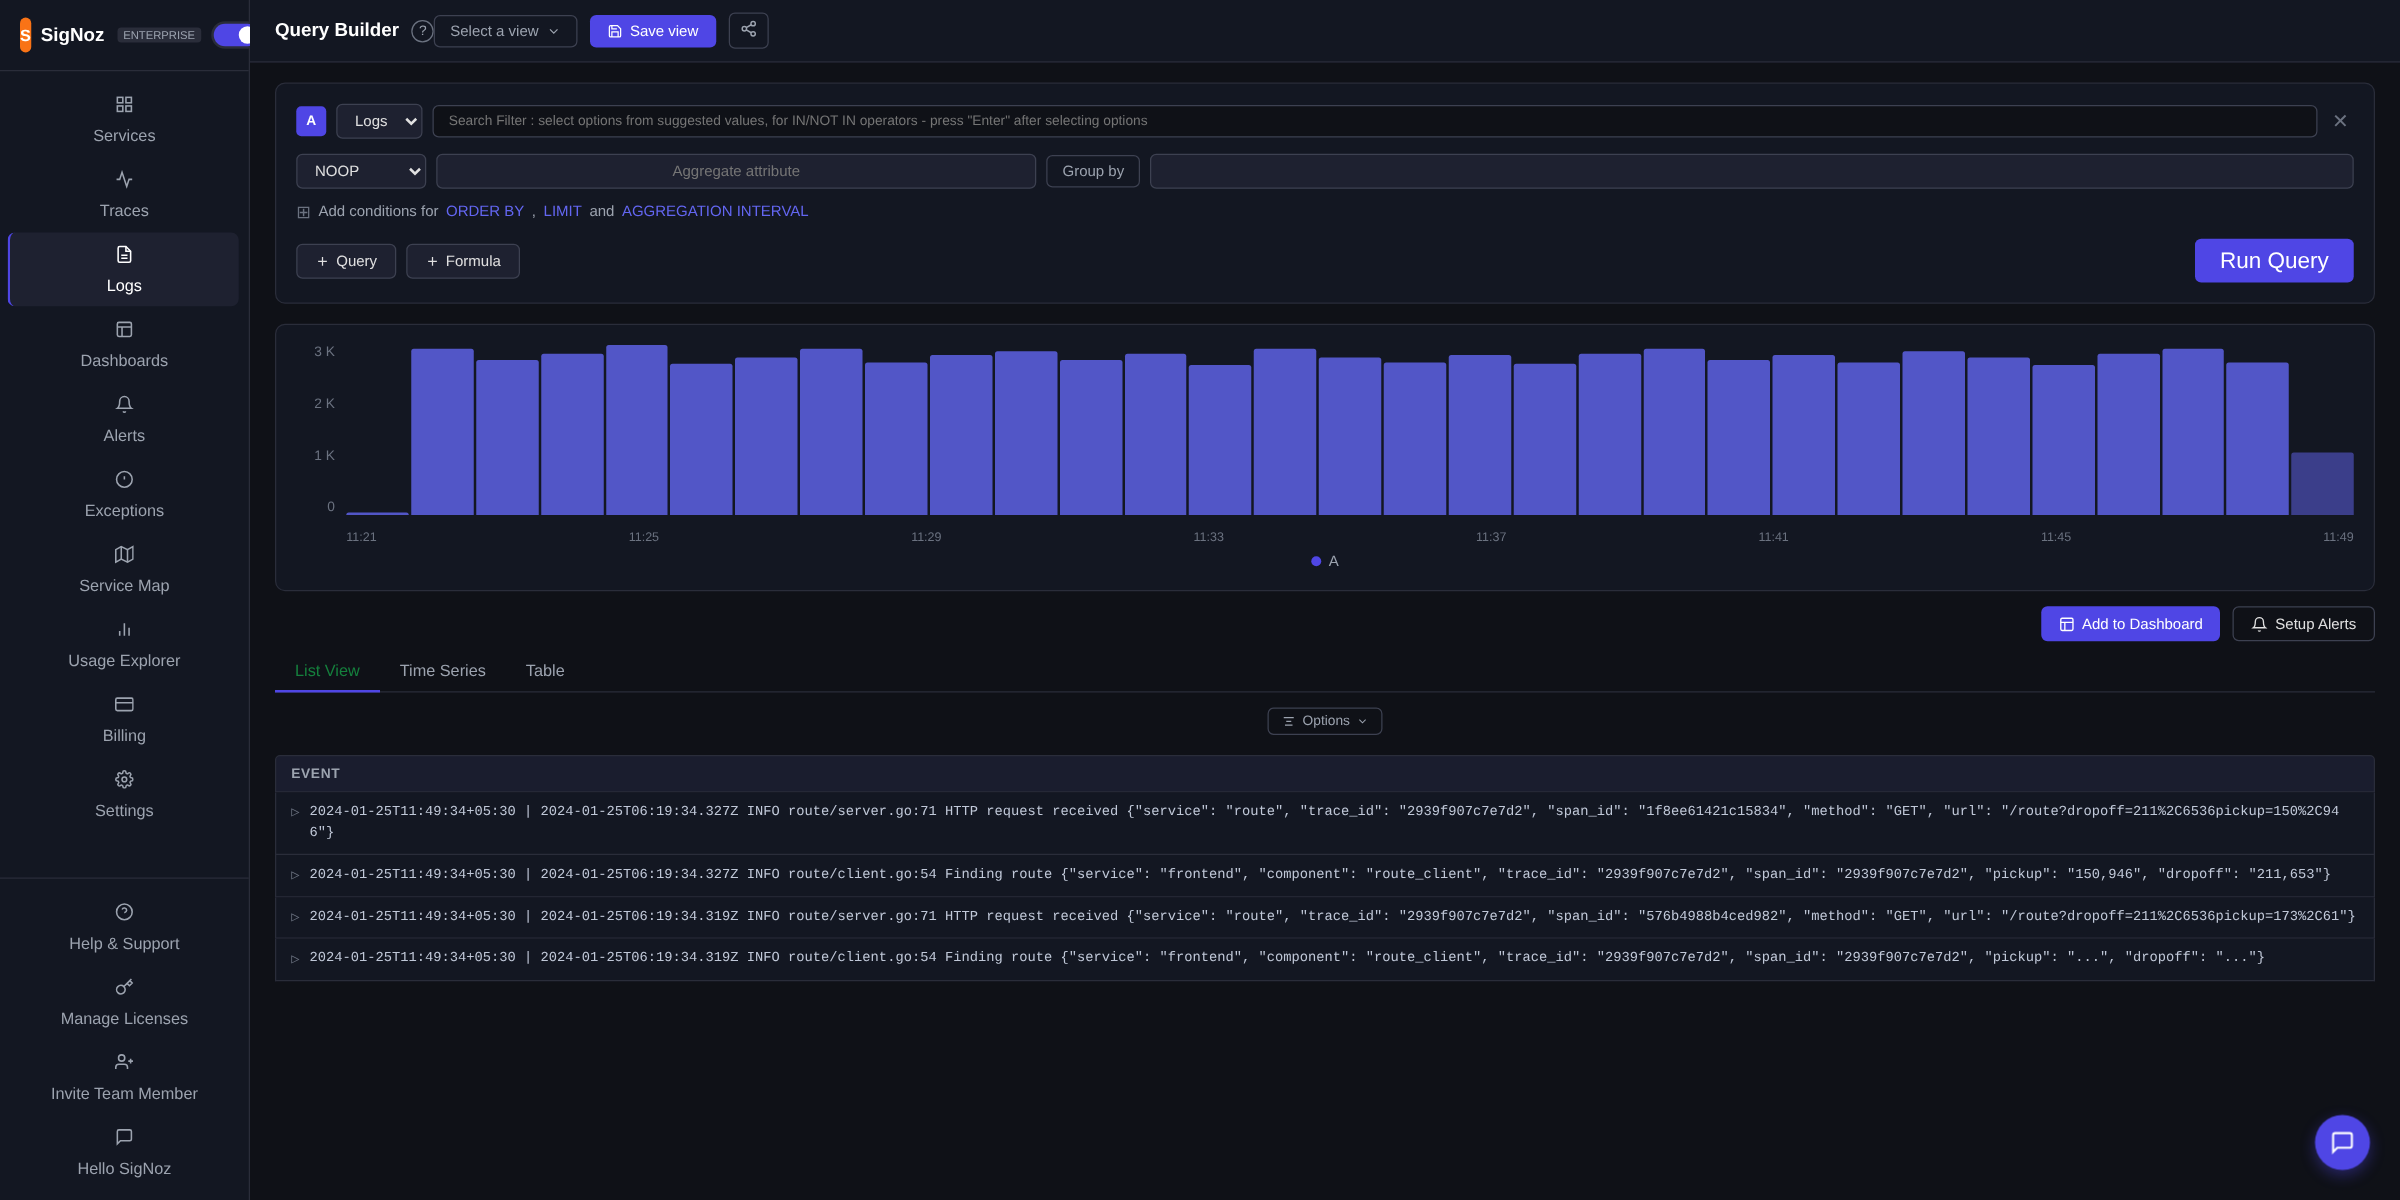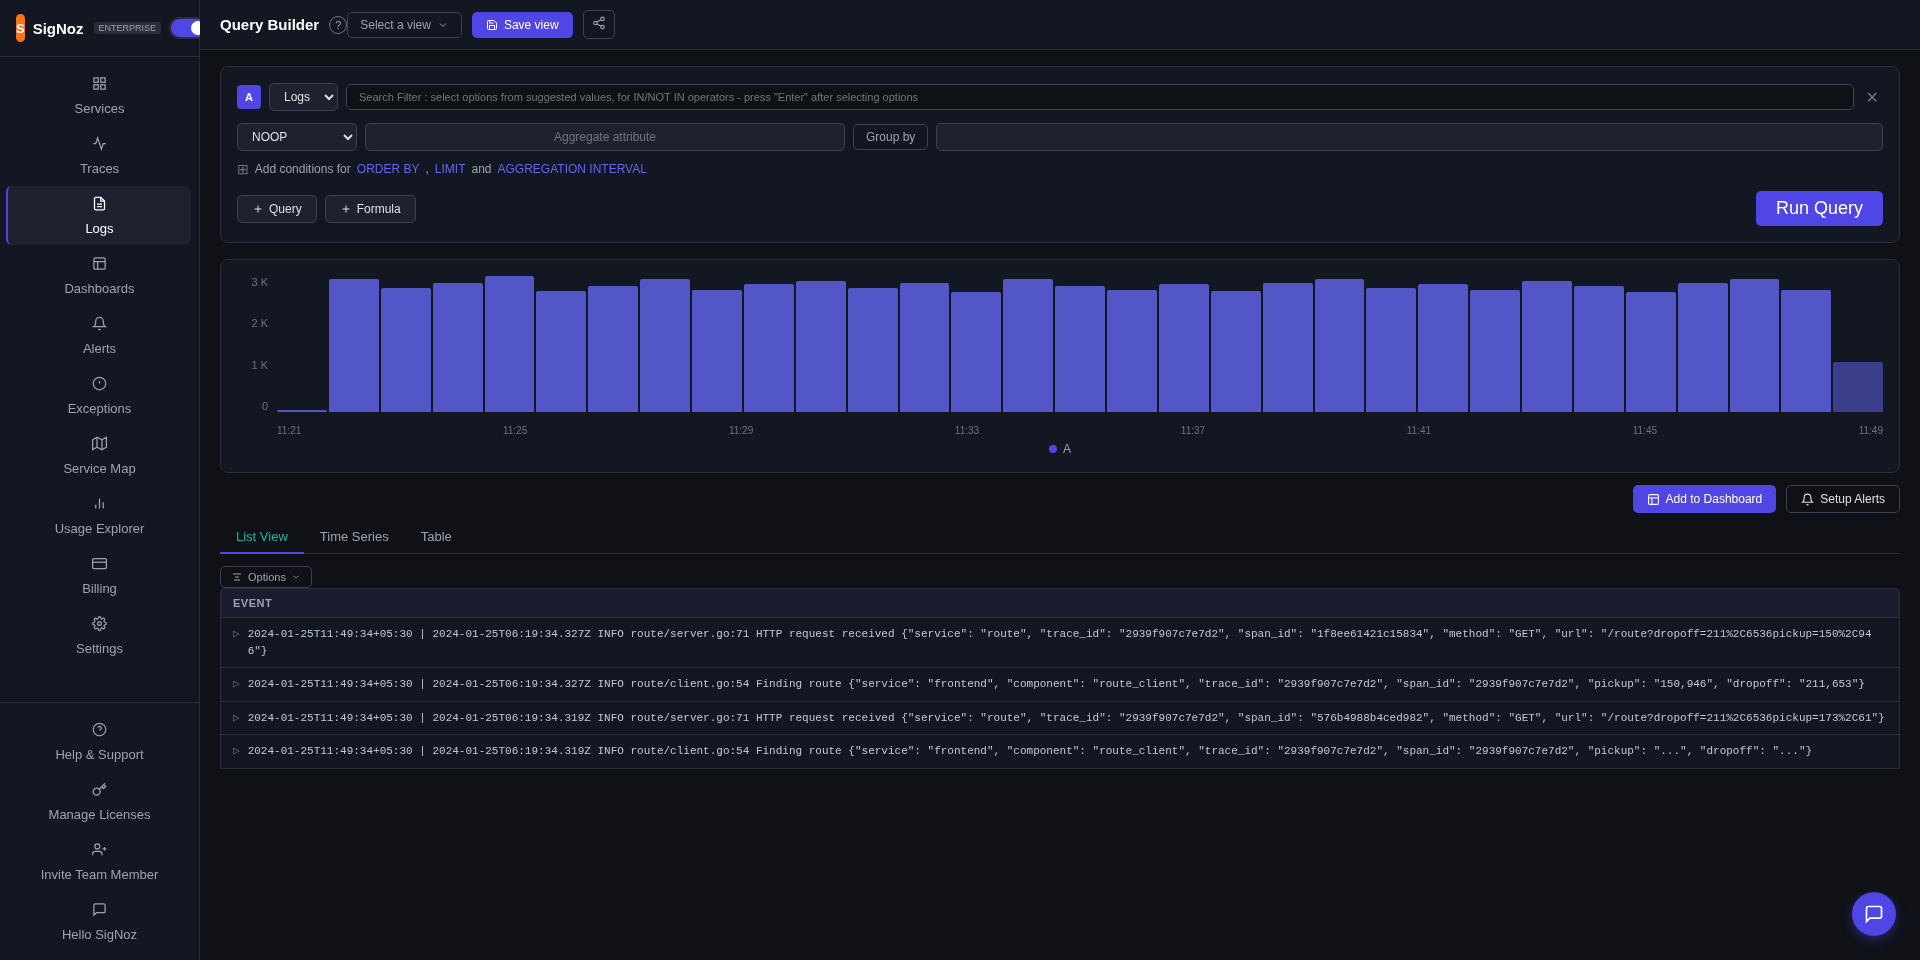--- a/index.html
+++ b/index.html
@@ -131,21 +131,21 @@
       background: transparent; border: none; color: #6b7280; cursor: pointer;
       font-size: 16px; padding: 0 4px;
     }
 
     
     .aggregate-row {
       display: flex; align-items: center; gap: 8px; margin-bottom: 10px;
     }
     .noop-select {
       background: #1e2130; border: 1px solid #3d4151; color: #e0e0e0;
-      padding: 5px 10px; border-radius: 5px; font-size: 12px; width: 120px;
+      padding: 5px 10px; border-radius: 5px; font-size: 12px; width: 104px;
     }
     .agg-attr-input {
       flex: 1; max-width: 480px; background: #1e2130; border: 1px solid #3d4151;
       color: #9ca3af; padding: 6px 12px; border-radius: 5px; font-size: 12px;
       outline: none;
       text-align: center;
     }
     .group-by-btn {
       background: transparent; border: 1px solid #3d4151; color: #9ca3af;
       padding: 5px 12px; border-radius: 5px; font-size: 12px; cursor: pointer;
@@ -226,24 +226,24 @@
       padding: 6px 14px; border-radius: 5px; cursor: pointer; font-size: 12px;
       display: flex; align-items: center; gap: 6px;
     }
 
     
     .tabs { display: flex; gap: 0; border-bottom: 1px solid #2a2d3a; margin-bottom: 12px; }
     .tab {
       padding: 8px 16px; cursor: pointer; font-size: 13px; color: #9ca3af;
       border-bottom: 2px solid transparent; margin-bottom: -1px;
     }
-    .tab.active { color: #14b8a6; border-bottom-color: #4f46e5; }
-
-    
-    .options-row { display: flex; justify-content: flex-start; margin-bottom: 0; }
+    .tab.active { color: #15803d; border-bottom-color: #4f46e5; }
+
+    
+    .options-row { display: flex; justify-content: center; margin-bottom: 16px; }
     .options-btn {
       background: transparent; border: 1px solid #3d4151; color: #9ca3af;
       padding: 4px 10px; border-radius: 5px; cursor: pointer; font-size: 11px;
       display: flex; align-items: center; gap: 5px;
     }
 
     
     .event-table { width: 100%; }
     .event-header {
       background: #1a1d2e; padding: 8px 12px; font-size: 11px; color: #9ca3af;

